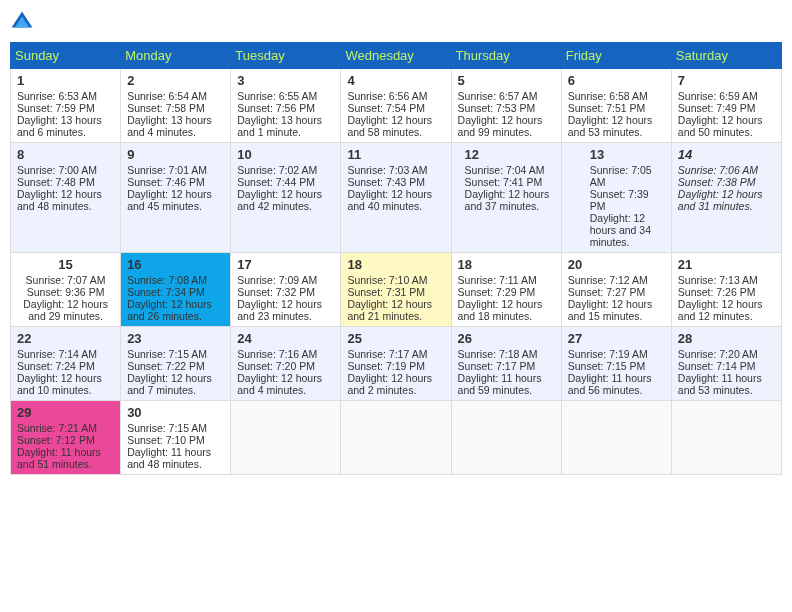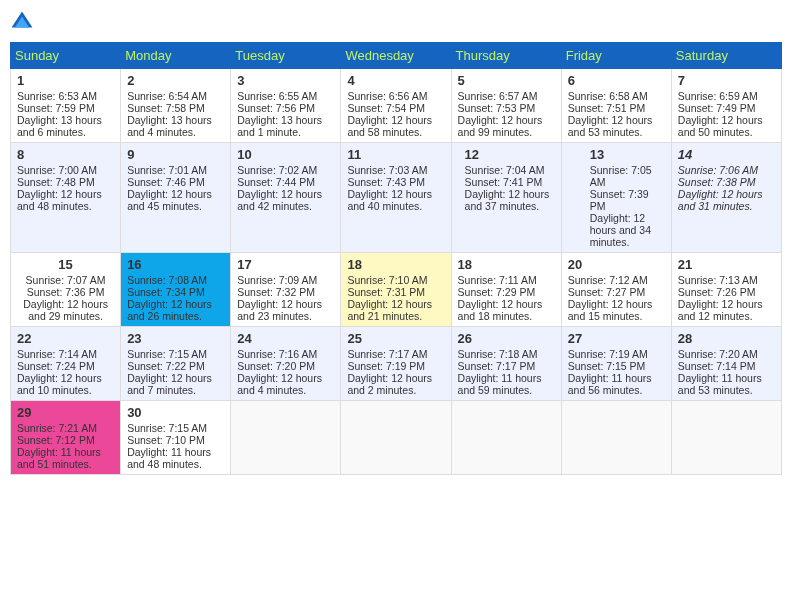--- a/index.html
+++ b/index.html
@@ -118,21 +118,21 @@
       <tr>
         <td style="background: rgb(238, 242, 255);"><span class="day-num">8</span><span>Sunrise: 7:00 AM</span><br><span>Sunset: 7:48 PM</span><br><span>Daylight: 12 hours and 48 minutes.</span></td>
         <td style="background: rgb(238, 242, 255);"><span class="day-num">9</span><span>Sunrise: 7:01 AM</span><br><span>Sunset: 7:46 PM</span><br><span>Daylight: 12 hours and 45 minutes.</span></td>
         <td style="background: rgb(238, 242, 255);"><span class="day-num">10</span><span>Sunrise: 7:02 AM</span><br><span>Sunset: 7:44 PM</span><br><span>Daylight: 12 hours and 42 minutes.</span></td>
         <td style="background: rgb(238, 242, 255); margin-left: 46px;"><span class="day-num">11</span><span>Sunrise: 7:03 AM</span><br><span>Sunset: 7:43 PM</span><br><span>Daylight: 12 hours and 40 minutes.</span></td>
         <td style="background: rgb(238, 242, 255); padding-left: 13px;"><span class="day-num">12</span><span>Sunrise: 7:04 AM</span><br><span>Sunset: 7:41 PM</span><br><span>Daylight: 12 hours and 37 minutes.</span></td>
         <td style="background: rgb(238, 242, 255); padding-left: 28px;"><span class="day-num">13</span><span>Sunrise: 7:05 AM</span><br><span>Sunset: 7:39 PM</span><br><span>Daylight: 12 hours and 34 minutes.</span></td>
         <td style="background: rgb(238, 242, 255); font-style: italic;"><span class="day-num">14</span><span>Sunrise: 7:06 AM</span><br><span>Sunset: 7:38 PM</span><br><span>Daylight: 12 hours and 31 minutes.</span></td>
       </tr>
       <tr>
-        <td style="background: rgb(255, 255, 255); text-align: center;"><span class="day-num">15</span><span>Sunrise: 7:07 AM</span><br><span>Sunset: 7:36 PM</span><br><span>Daylight: 12 hours and 29 minutes.</span></td>
+        <td style="background: rgb(255, 255, 255); text-align: center;"><span class="day-num">15</span><span>Sunrise: 7:07 AM</span><br><span>Sunset: 9:36 PM</span><br><span>Daylight: 12 hours and 29 minutes.</span></td>
         <td style="background: #0ea5e9;"><span class="day-num">16</span><span>Sunrise: 7:08 AM</span><br><span>Sunset: 7:34 PM</span><br><span>Daylight: 12 hours and 26 minutes.</span></td>
         <td style="background: rgb(255, 255, 255); margin-left: 12px;"><span class="day-num">17</span><span>Sunrise: 7:09 AM</span><br><span>Sunset: 7:32 PM</span><br><span>Daylight: 12 hours and 23 minutes.</span></td>
         <td style="background: #fef9c3;"><span class="day-num">18</span><span>Sunrise: 7:10 AM</span><br><span>Sunset: 7:31 PM</span><br><span>Daylight: 12 hours and 21 minutes.</span></td>
         <td style="background: rgb(255, 255, 255);"><span class="day-num">18</span><span>Sunrise: 7:11 AM</span><br><span>Sunset: 7:29 PM</span><br><span>Daylight: 12 hours and 18 minutes.</span></td>
         <td style="background: rgb(255, 255, 255);"><span class="day-num">20</span><span>Sunrise: 7:12 AM</span><br><span>Sunset: 7:27 PM</span><br><span>Daylight: 12 hours and 15 minutes.</span></td>
         <td style="background: rgb(255, 255, 255);"><span class="day-num">21</span><span>Sunrise: 7:13 AM</span><br><span>Sunset: 7:26 PM</span><br><span>Daylight: 12 hours and 12 minutes.</span></td>
       </tr>
       <tr>
         <td style="background: rgb(238, 242, 255);"><span class="day-num">22</span><span>Sunrise: 7:14 AM</span><br><span>Sunset: 7:24 PM</span><br><span>Daylight: 12 hours and 10 minutes.</span></td>
         <td style="background: rgb(238, 242, 255);"><span class="day-num">23</span><span>Sunrise: 7:15 AM</span><br><span>Sunset: 7:22 PM</span><br><span>Daylight: 12 hours and 7 minutes.</span></td>

